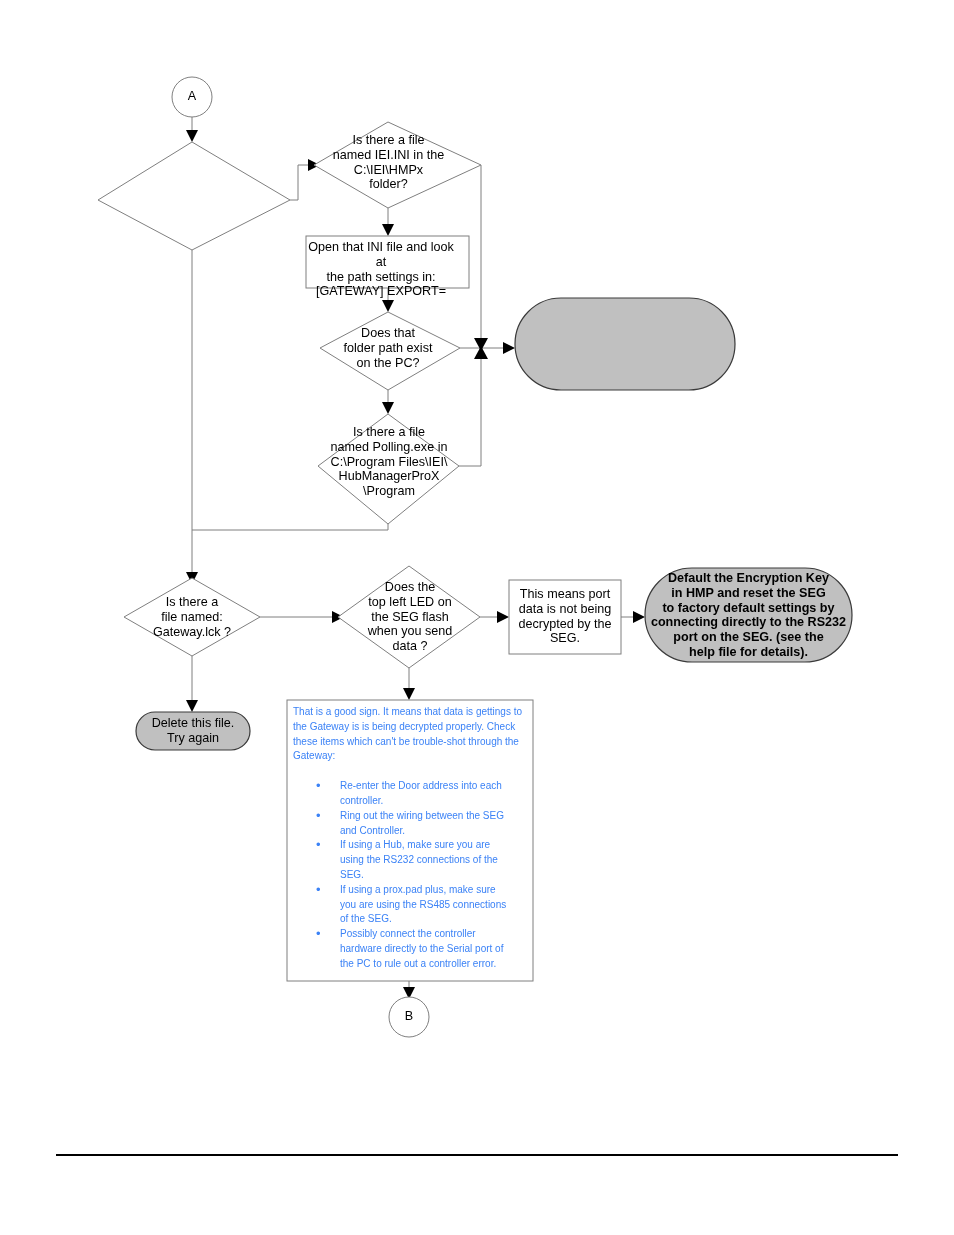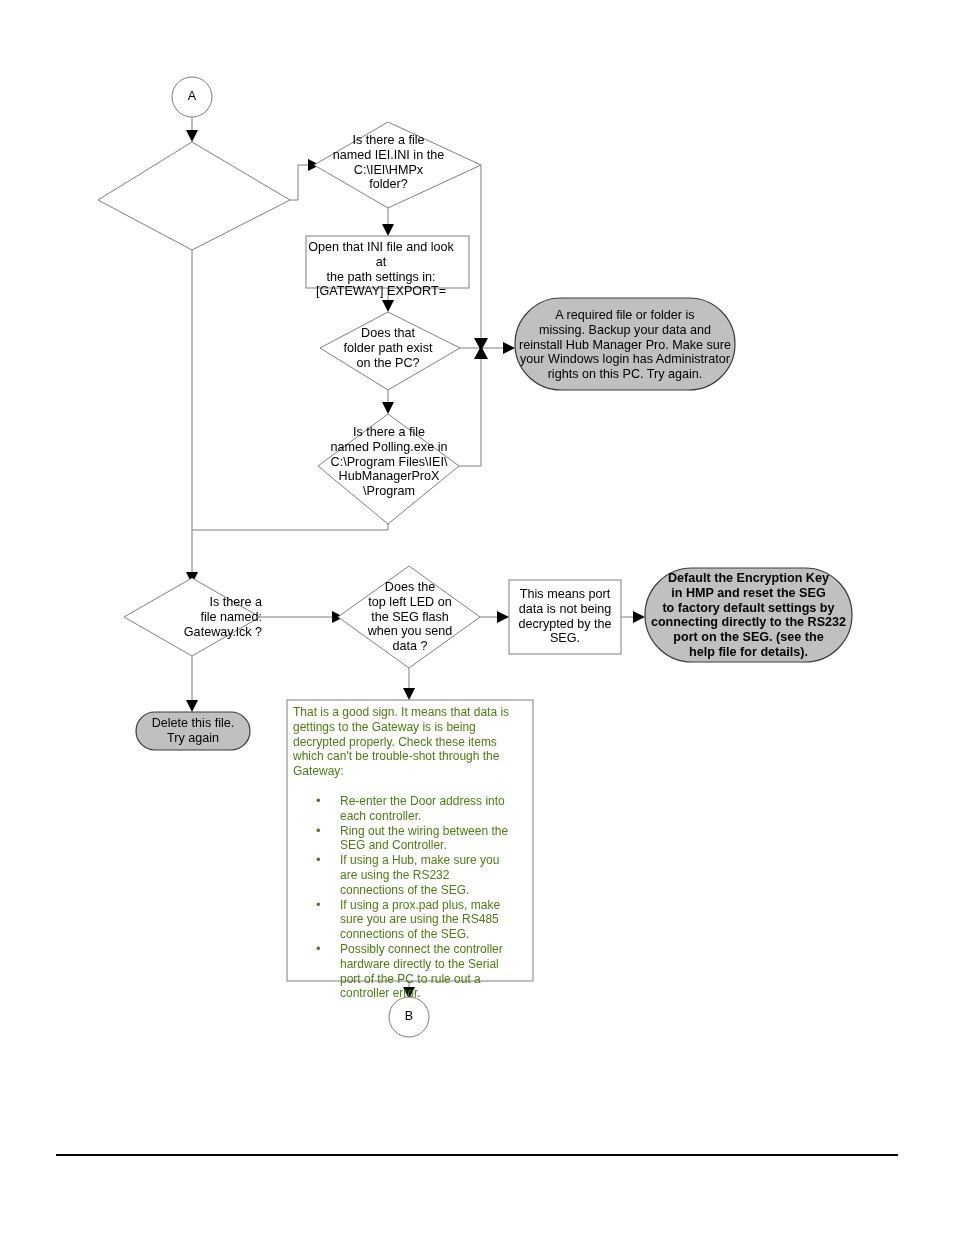--- a/index.html
+++ b/index.html
@@ -43,23 +43,23 @@
     font-family: "Liberation Sans", sans-serif;
     font-size: 12.6px;
     line-height: 14.8px;
     color: #000000;
     pointer-events: none;
   }
   .txt-left {
     position: absolute;
     text-align: left;
     font-family: "Liberation Sans", sans-serif;
-    font-size: 12px;
+    font-size: 10px;
     line-height: 14.8px;
-    color: #4d7c0f;
+    color: #3b82f6;
   }
   .bullet-list {
     list-style: none;
     margin: 15px;
     padding: 0;
   }
   .bullet-list li {
     position: relative;
     padding-left: 32px;
     margin: 0;
@@ -199,37 +199,30 @@
     <span>the path settings in:</span><br>
     <span>[GATEWAY] EXPORT=</span>
   </div>
 
   <div class="txt-wrap" style="left:318px; top:326px; width:140px;text-align:center;">
     <span>Does that</span><br>
     <span>folder path exist</span><br>
     <span>on the PC?</span>
   </div>
 
-  <div class="txt-wrap" style="left:512px; top:308px; width:226px;">
-    <span>A required file or folder is</span><br>
-    <span>missing. Backup your data and</span><br>
-    <span>reinstall Hub Manager Pro. Make sure</span><br>
-    <span>your Windows login has Administrator</span><br>
-    <span>rights on this PC. Try again.</span>
-  </div>
 
   <div class="txt-wrap" style="left:314px; top:425px; width:150px;">
     <span>Is there a file</span><br>
     <span>named Polling.exe in</span><br>
     <span>C:\Program Files\IEI\</span><br>
     <span>HubManagerProX</span><br>
     <span>\Program</span>
   </div>
 
-  <div class="txt-wrap" style="left:122px; top:595px; width:140px;text-align:right;">
+  <div class="txt-wrap" style="left:122px; top:595px; width:140px;">
     <span>Is there a</span><br>
     <span>file named:</span><br>
     <span>Gateway.lck ?</span>
   </div>
 
   <div class="txt-wrap" style="left:136px; top:716px; width:114px;">
     <span>Delete this file.</span><br>
     <span>Try again</span>
   </div>
 

